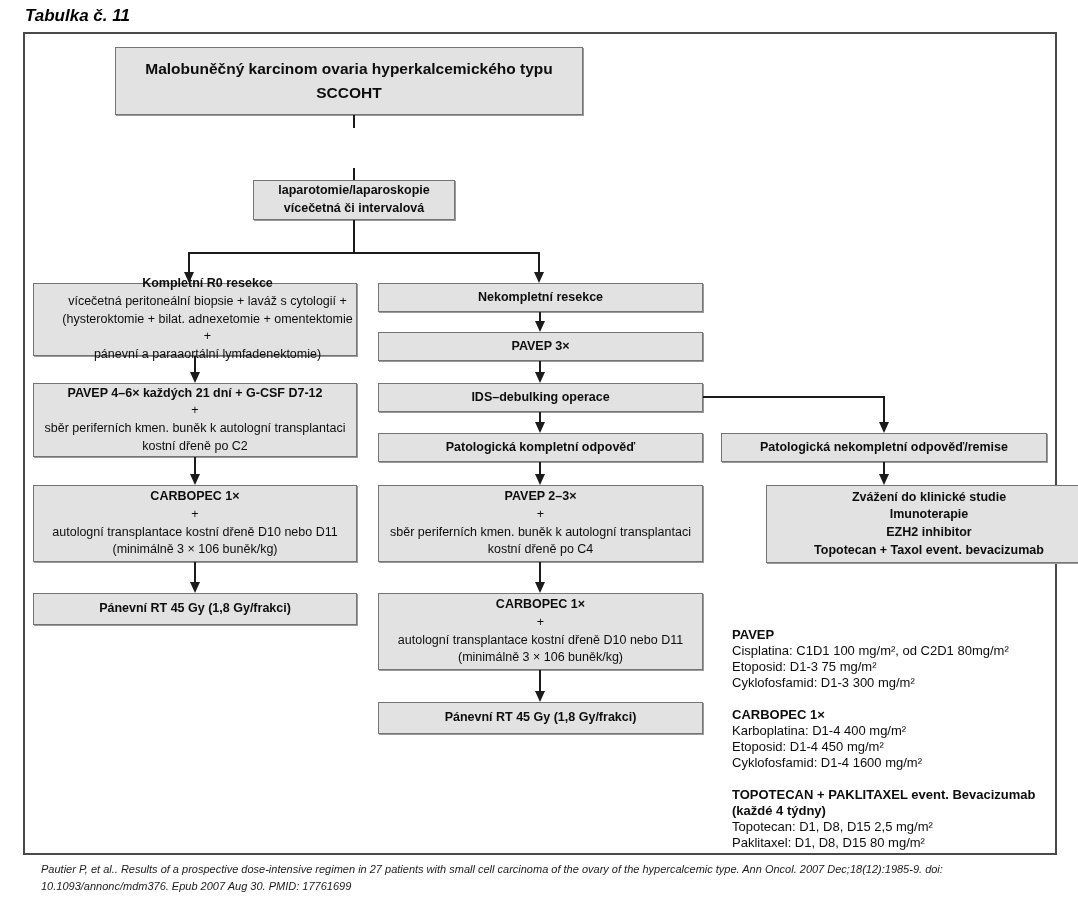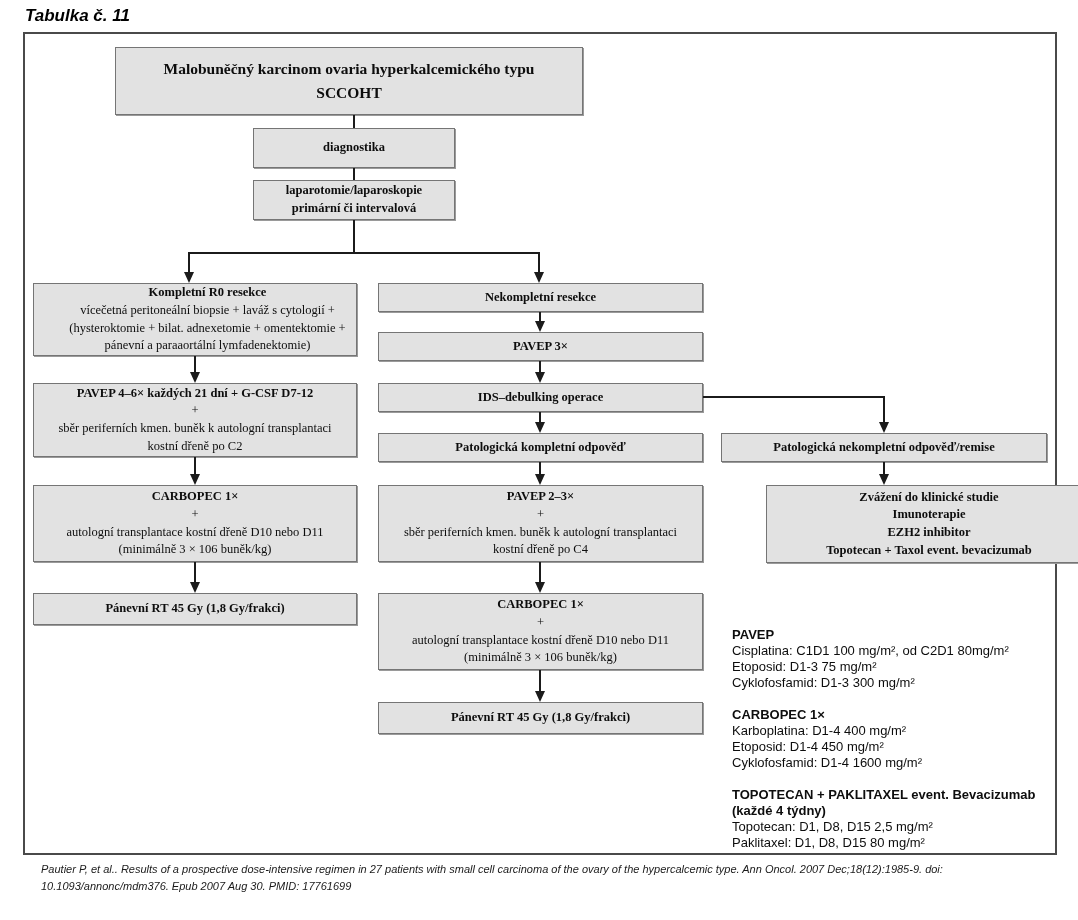--- a/index.html
+++ b/index.html
@@ -3,21 +3,21 @@
 <meta charset="utf-8">
 <style>
   html,body{margin:0;padding:0;background:#ffffff;}
   .page{position:relative;width:1078px;height:920px;background:#ffffff;overflow:hidden;
         font-family:"Liberation Sans","DejaVu Sans",sans-serif;color:#111;}
   .fig-title{position:absolute;left:25px;top:6px;font-size:17px;font-weight:bold;font-style:italic;color:#000;}
   .outer{position:absolute;left:23px;top:32px;width:1034px;height:823px;border:2px solid #4a4a4a;box-sizing:border-box;background:#fff;}
   .fbox{position:absolute;box-sizing:border-box;background:#e2e2e2;border:1px solid #757575;
         display:flex;flex-direction:column;justify-content:center;align-items:center;
         text-align:center;font-size:12.5px;line-height:1.42;color:#0d0d0d;
-        box-shadow:1px 1px 0 #9a9a9a;font-family:Liberation Serif, serif;}
+        box-shadow:1px 1px 0 #9a9a9a;}
   .fbox .b{font-weight:bold;}
   .root-box{font-size:15.5px;line-height:1.55;}
   .vline{position:absolute;width:2px;background:#1b1b1b;}
   .hline{position:absolute;height:2px;background:#1b1b1b;}
   .arr{position:absolute;width:0;height:0;border-left:5px solid transparent;border-right:5px solid transparent;border-top:11px solid #1b1b1b;}
   .legend{position:absolute;left:732px;top:592px;width:320px;font-size:13px;line-height:16px;color:#0d0d0d;margin-top:35px;}
   .lg-title{font-weight:bold;}
   .mt{margin-top:16px;}
   .citation{position:absolute;left:41px;top:861px;width:1032px;font-size:11px;font-style:italic;line-height:1.5;color:#1a1a1a;}
 </style>
@@ -28,27 +28,24 @@
 
   <div class="fig-title">Tabulka č. 11</div>
 
   <div class="outer"></div>
 
   <div class="fbox root-box" style="left:115px;top:47px;width:468px;height:68px;">
     <div class="b">Malobuněčný karcinom ovaria hyperkalcemického typu</div>
     <div class="b">SCCOHT</div>
   </div>
 
-  <div class="fbox" style="left:253px;top:128px;width:202px;height:40px;">
-    <div class="b">diagnostika</div>
-  </div>
 
   <div class="fbox" style="left:253px;top:180px;width:202px;height:40px;">
     <div class="b">laparotomie/laparoskopie</div>
-    <div class="b">primární či intervalová</div>
+    <div class="b">vícečetná či intervalová</div>
   </div>
 
   <div class="fbox" style="left:33px;top:283px;width:324px;height:73px;padding-left:25px;">
     <div class="b">Kompletní R0 resekce</div>
     <div>vícečetná peritoneální biopsie + laváž s cytologií +</div>
     <div>(hysteroktomie + bilat. adnexetomie + omentektomie +</div>
     <div>pánevní a paraaortální lymfadenektomie)</div>
   </div>
 
   <div class="fbox" style="left:33px;top:383px;width:324px;height:74px;">

